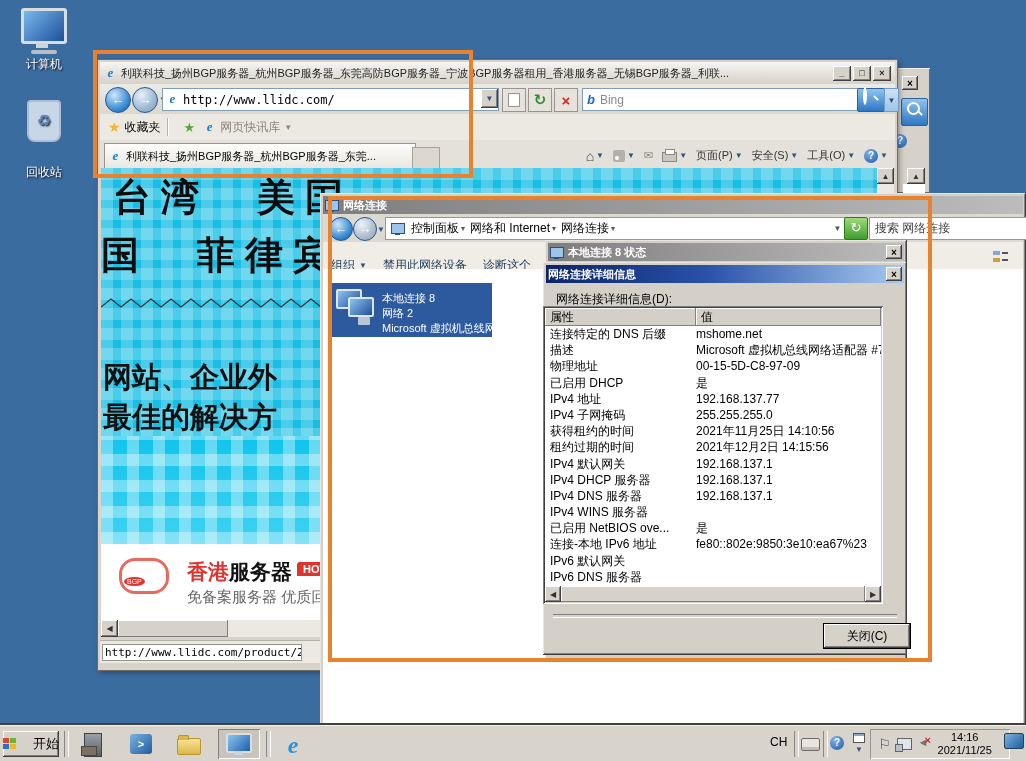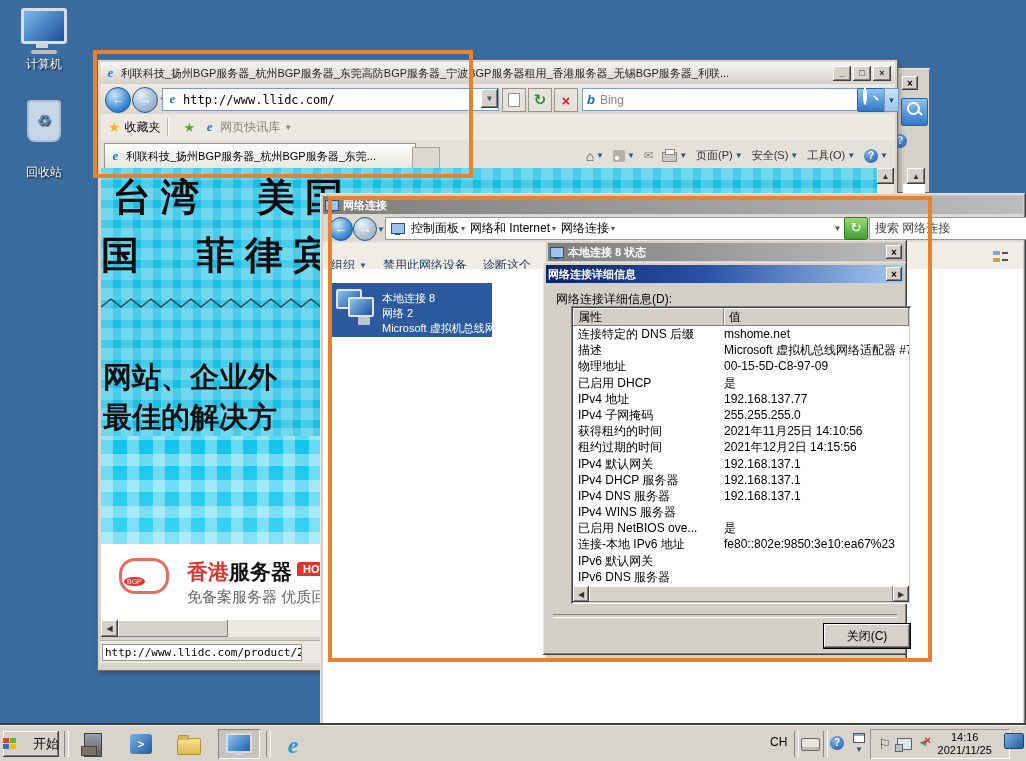--- a/index.html
+++ b/index.html
@@ -127,21 +127,21 @@
   .net-body{position:absolute;left:3px;top:76px;right:3px;bottom:3px;background:#fff;}
   .conn-item{position:absolute;left:9px;top:14px;width:160px;height:54px;background:#2d5a9e;display:flex;color:#fff;font-size:11px;}
   .conn-ico{width:50px;position:relative;flex:0 0 auto;}
   .scr{position:absolute;width:22px;height:16px;background:linear-gradient(135deg,#8ec4f0,#1d4f9c);border:2px solid #dfe5ec;border-radius:2px;}
   .plug{position:absolute;left:26px;top:34px;width:12px;height:8px;background:#b9c6d6;border-radius:1px;}
   .conn-text{padding-top:8px;line-height:15px;white-space:nowrap;overflow:hidden;}
   
   #status-dlg{left:545px;top:240px;width:362px;height:422px;}
   #details-dlg{left:543px;top:262px;width:364px;height:393px;}
   .dlg-label{position:absolute;left:13px;top:29px;font-size:12px;}
-  .details-box{position:absolute;left:28px;top:44px;width:340px;height:298px;background:#fff;
+  .details-box{position:absolute;left:0;top:44px;width:340px;height:298px;background:#fff;
                box-shadow:inset 1px 1px 0 #808080, inset -1px -1px 0 #fff, inset 2px 2px 0 #404040, inset -2px -2px 0 #d4d0c8;}
   .dt-header{position:absolute;left:2px;top:2px;right:2px;height:18px;display:flex;}
   .dt-hcell{background:#d4d0c8;box-shadow:inset -1px -1px 0 #808080, inset 1px 1px 0 #fff;
             padding:1px 0 0 5px;font-size:12px;}
   .dt-rows{position:absolute;left:2px;top:20px;right:2px;height:260px;overflow:hidden;}
   .detail-row{height:16.2px;line-height:16.2px;white-space:nowrap;font-size:12px;}
   .dp{display:inline-block;width:146px;padding-left:5px;vertical-align:top;overflow:hidden;}
   .dv{display:inline-block;overflow:hidden;}
   .dt-hscroll{position:absolute;left:2px;bottom:2px;right:2px;height:16px;background:#ece9e2;display:flex;}
   .dthumb{flex:1;background:#d6d2ca;box-shadow:inset -1px -1px 0 #808080, inset 1px 1px 0 #fff;}

